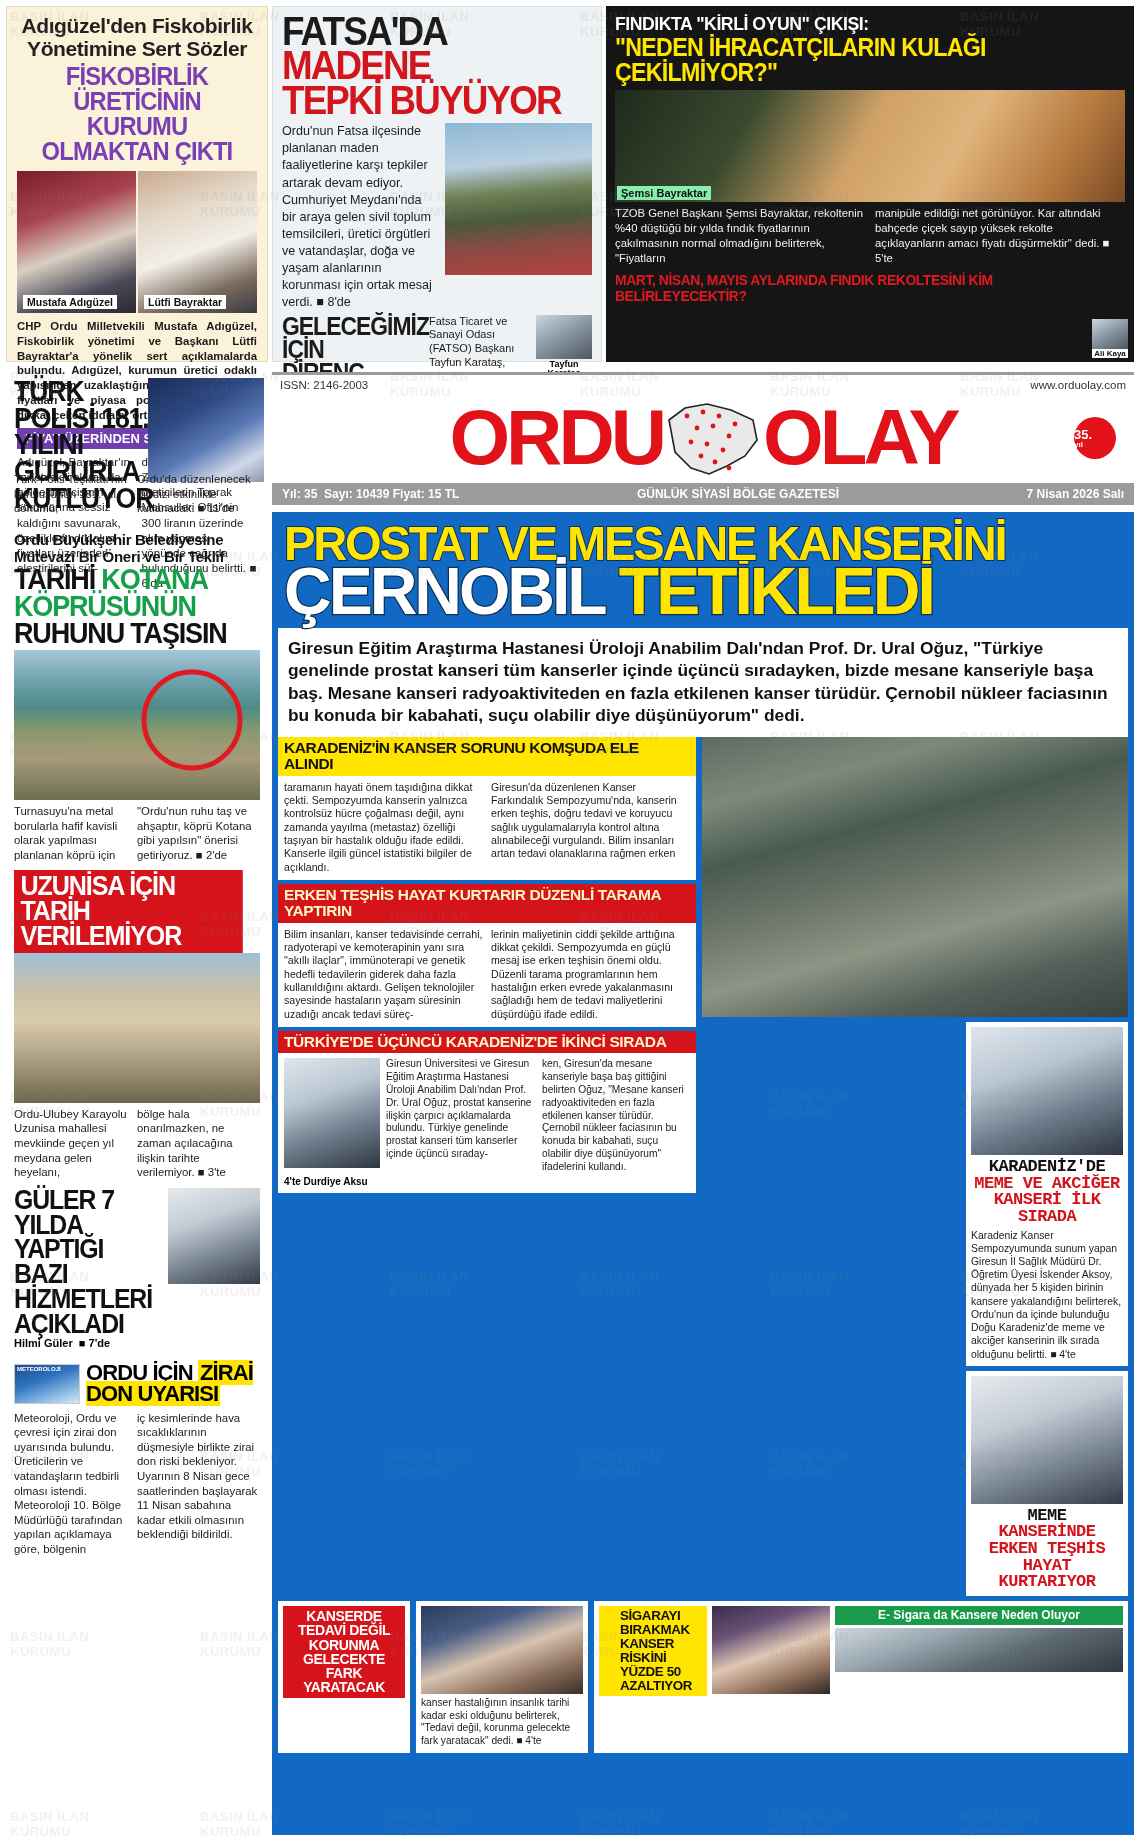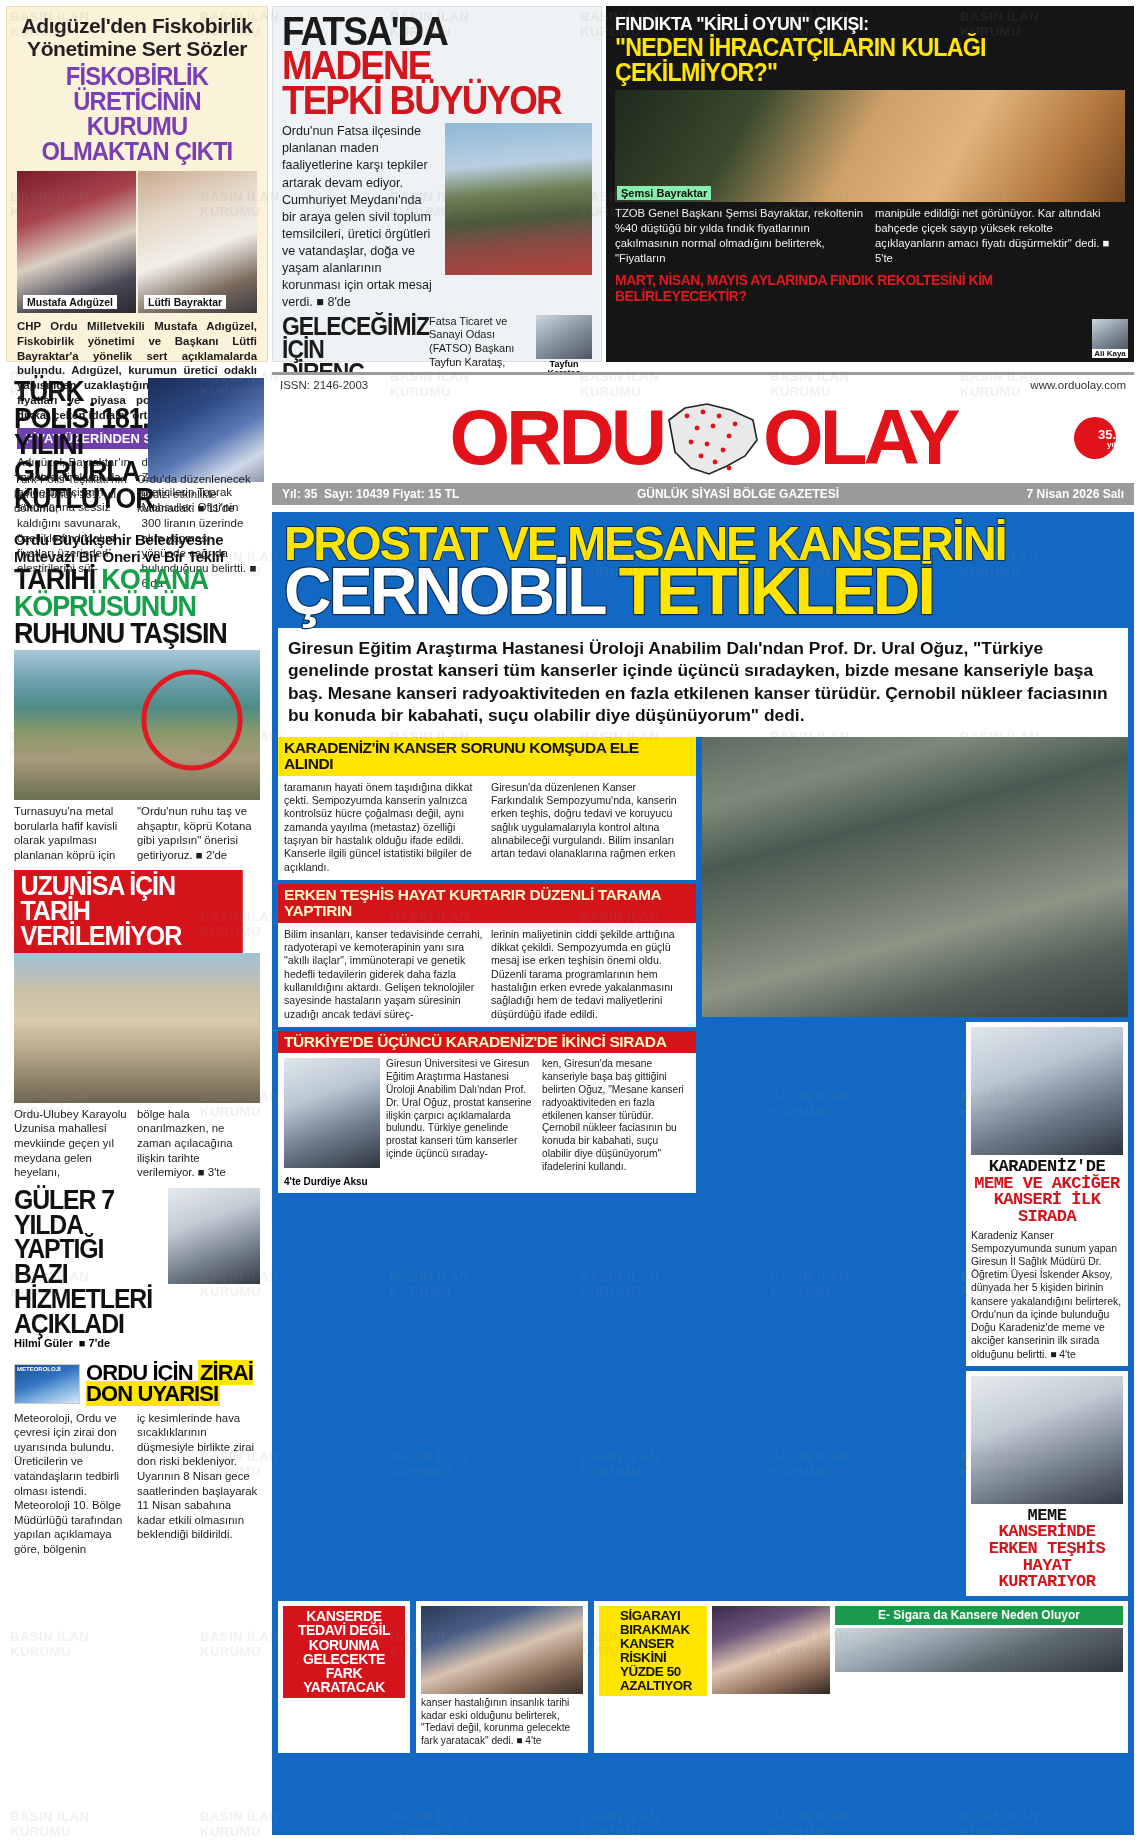--- a/index.html
+++ b/index.html
@@ -65,21 +65,21 @@
   .aliKaya .nm { font-size:8px; font-weight:700; background:#fff; color:#111; padding:0 2px; }
 
   
   .masthead { position:absolute; left:272px; top:372px; width:862px; height:136px; background:#fff; border-top:3px solid #9b9b9b; }
   .mh-row1 { display:flex; justify-content:space-between; padding:4px 8px 0; font-size:11.5px; color:#333; }
   .mh-logo { position:relative; height:92px; display:flex; align-items:center; justify-content:center; }
   .mh-logo .word { font-size:78px; font-weight:900; color:#e1121a; letter-spacing:-4px; line-height:.8; font-family:"Liberation Sans", sans-serif; }
   .mh-map { width:112px; height:86px; margin:0 -6px; position:relative; }
   .yil35 { position:absolute; right:18px; bottom:24px; width:42px; height:42px; border-radius:50%;
      background:#e1121a; color:#fff; font-size:13px; font-weight:900; display:flex; flex-direction:column;
-     align-items:flex-end; justify-content:center; line-height:1; }
+     align-items:flex-start; justify-content:center; line-height:1; }
   .yil35 small { font-size:8px; font-weight:700; }
   .mh-bar { height:22px; background:#9b9b9b; color:#fff; display:flex; align-items:center; font-size:12px; font-weight:700; padding:0 10px; }
   .mh-bar .a { width:240px; }
   .mh-bar .b { flex:1; text-align:center; font-weight:700; }
   .mh-bar .c { width:170px; text-align:right; }
 
   
   .leftrail { position:absolute; left:6px; top:372px; width:262px; }
   .lr-block { padding:6px 8px; }
   .lr-h-black { font-size:29px; font-weight:900; line-height:.92; color:#111; letter-spacing:-1.2px; transform:scaleX(.92); transform-origin:left;}

